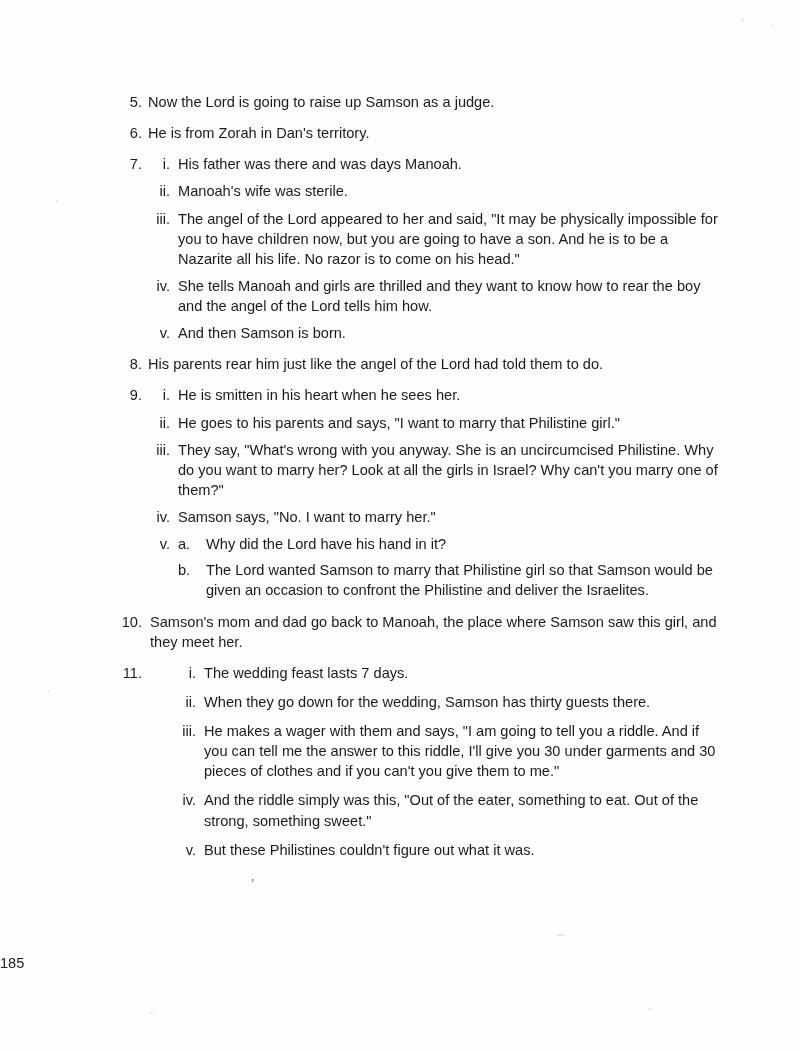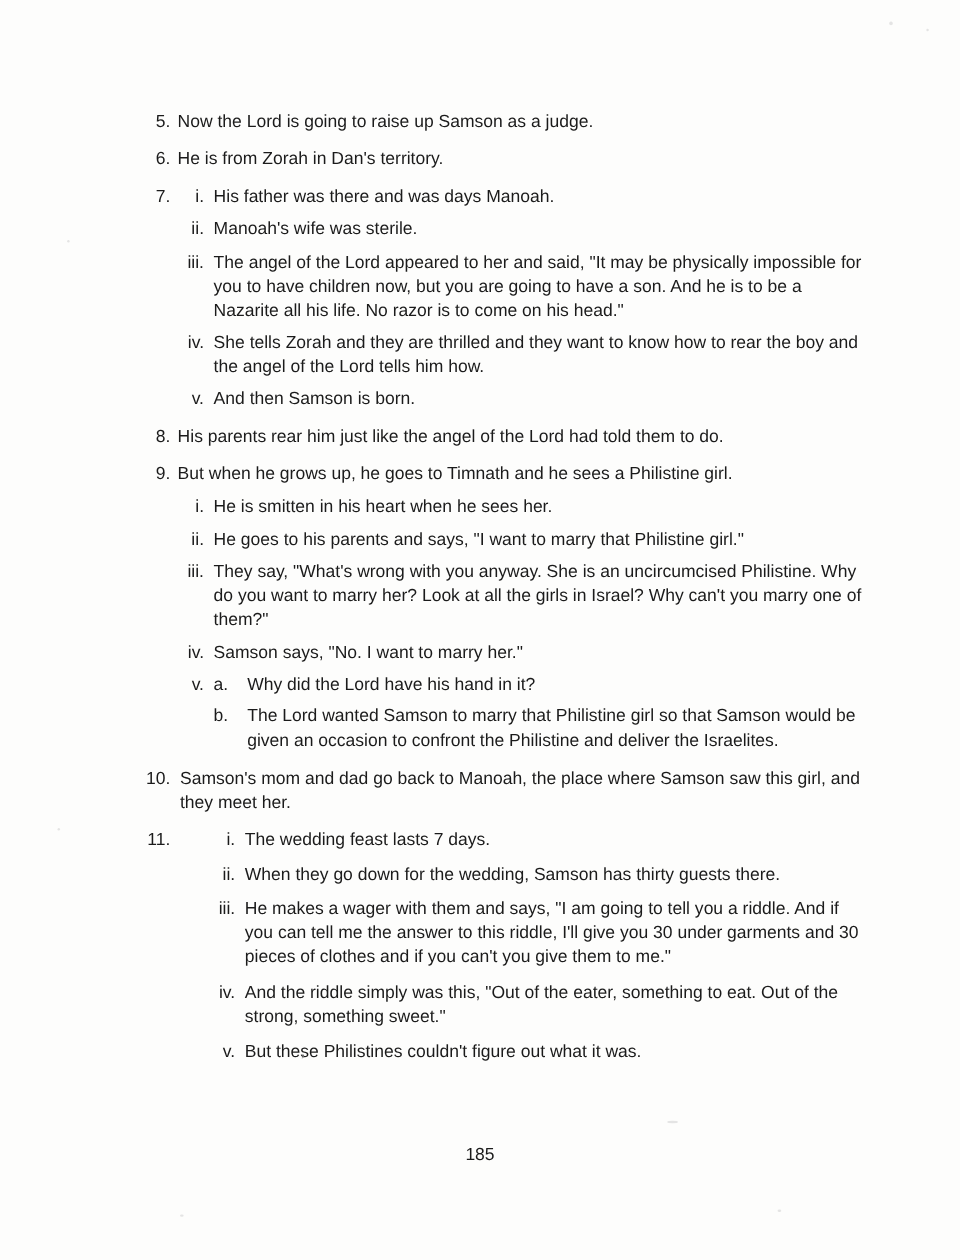--- a/index.html
+++ b/index.html
@@ -97,21 +97,21 @@
     font-size: 14.6px;
   }
   .indent-lvl2 { margin-left: 28px; }
   .indent-lvl3 { margin-left: 26px; }
 
   .page-number {
     position: absolute;
     top: 955px;
     left: 0;
     width: 800px;
-    text-align: center;
+    text-align: left;
     font-size: 14.6px;
     color: #1b1b1b;
   }
   
   .speck {
     position: absolute;
     background: #cfcfcf;
     border-radius: 50%;
     opacity: .55;
   }
@@ -158,37 +158,36 @@
           <li>
             <span class="marker">ii.</span>
             <span class="para">Manoah's wife was sterile.</span>
           </li>
           <li>
             <span class="marker">iii.</span>
             <span class="para">The angel of the Lord appeared to her and said, "It may be physically impossible for you to have children now, but you are going to have a son. And he is to be a Nazarite all his life. No razor is to come on his head."</span>
           </li>
           <li>
             <span class="marker">iv.</span>
-            <span class="para">She tells Zorah and they are thrilled and they want to know how to rear the boy and the angel of the Lord tells him how.</span>
+            <span class="para">She tells Manoah and girls are thrilled and they want to know how to rear the boy and the angel of the Lord tells him how.</span>
           </li>
           <li>
             <span class="marker">v.</span>
             <span class="para">And then Samson is born.</span>
           </li>
         </ol>
       </li>
 
       <li>
         <span class="marker">8.</span>
         <span class="para">His parents rear him just like the angel of the Lord had told them to do.</span>
       </li>
 
       <li>
         <span class="marker">9.</span>
-        <span class="para">But when he grows up, he goes to Timnath and he sees a Philistine girl.</span>
         <ol class="lvl2 indent-lvl2">
           <li>
             <span class="marker">i.</span>
             <span class="para">He is smitten in his heart when he sees her.</span>
           </li>
           <li>
             <span class="marker">ii.</span>
             <span class="para">He goes to his parents and says, "I want to marry that Philistine girl."</span>
           </li>
           <li>

